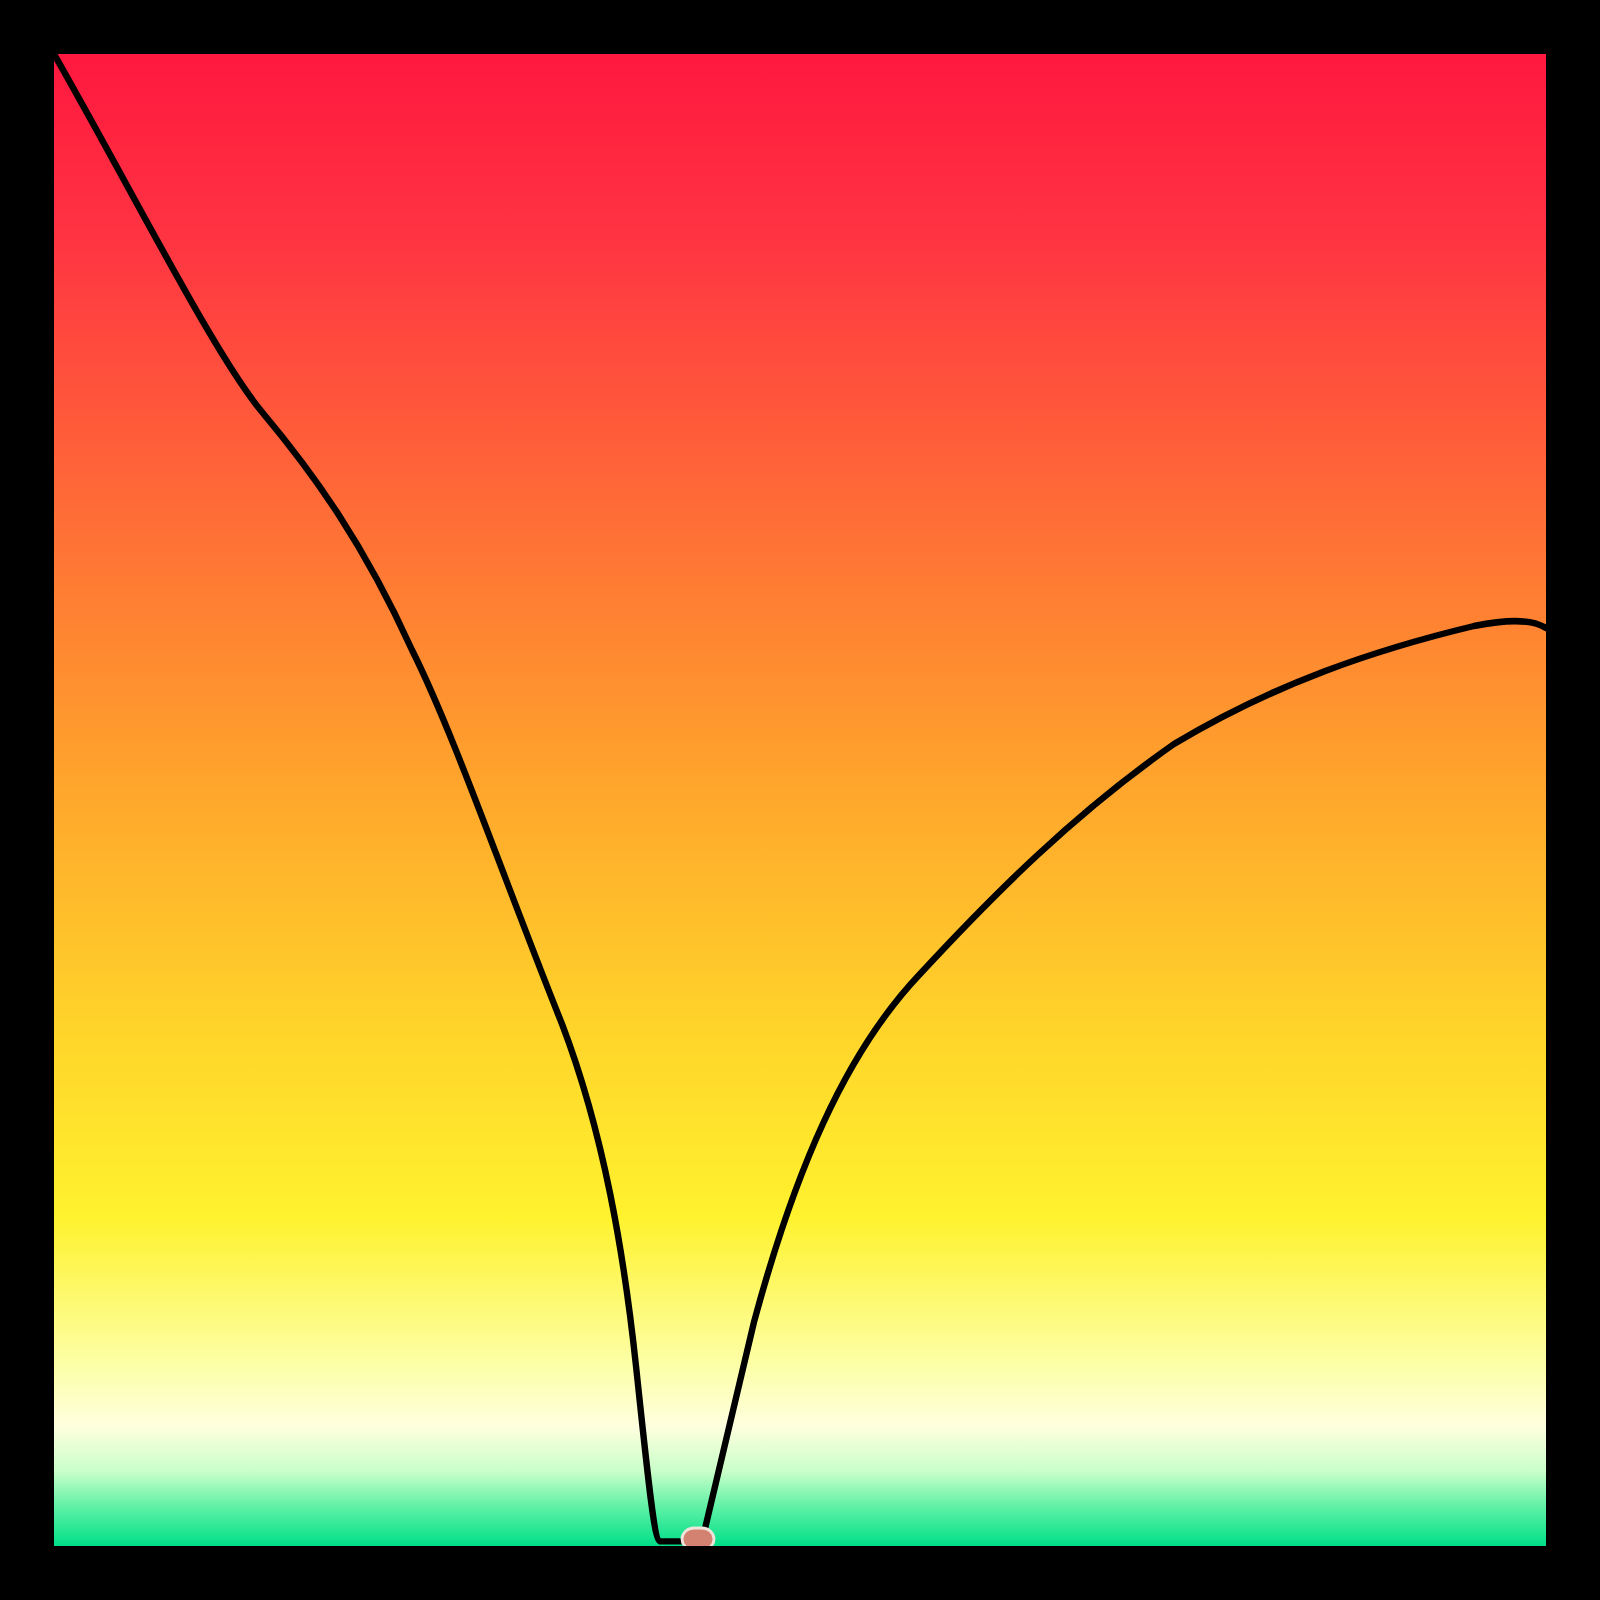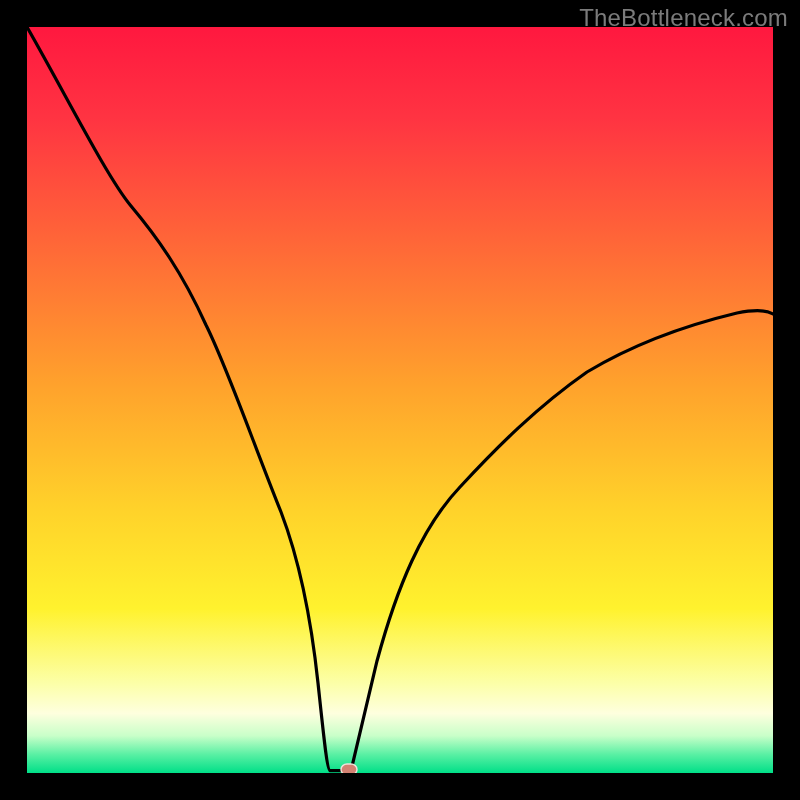--- a/index.html
+++ b/index.html
@@ -34,21 +34,20 @@
     font-size: 24px;
     font-weight: 400;
     letter-spacing: 0.2px;
   }
 </style>
 </head>
 <body>
 
 <div class="frame">
 
-  <div class="watermark">TheBottleneck.com</div>
 
   <div class="plot">
     <svg width="746" height="746" viewBox="0 0 746 746" preserveAspectRatio="none">
       <defs>
         <linearGradient id="bg-grad" x1="0" y1="0" x2="0" y2="1">
           <stop offset="0%" stop-color="#ff183f"></stop>
           <stop offset="12%" stop-color="#ff3342"></stop>
           <stop offset="30%" stop-color="#ff6a37"></stop>
           <stop offset="48%" stop-color="#ffa22c"></stop>
           <stop offset="65%" stop-color="#ffd32a"></stop>

